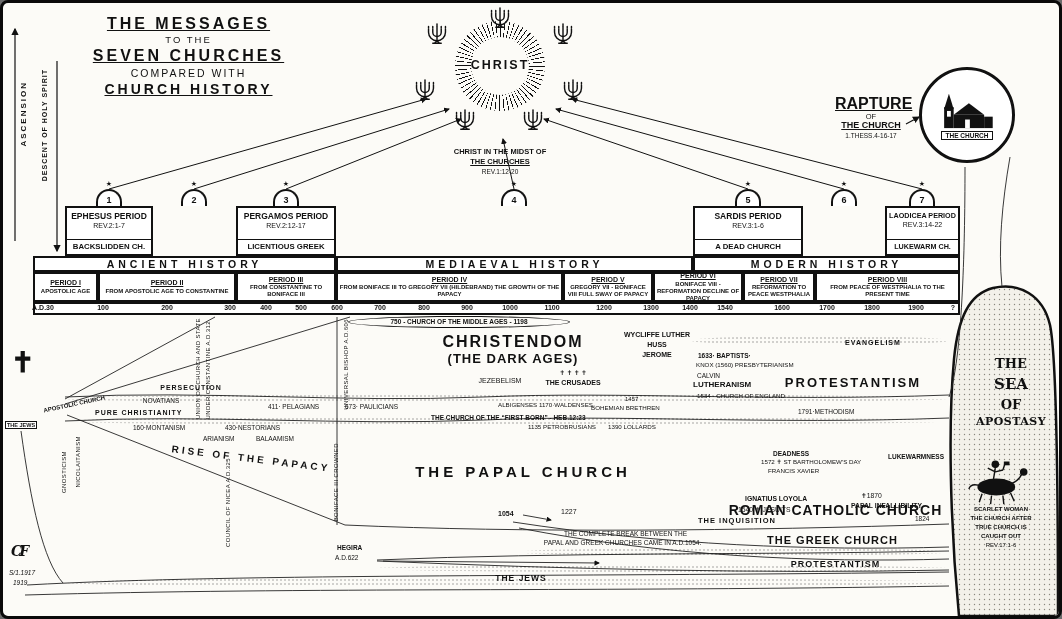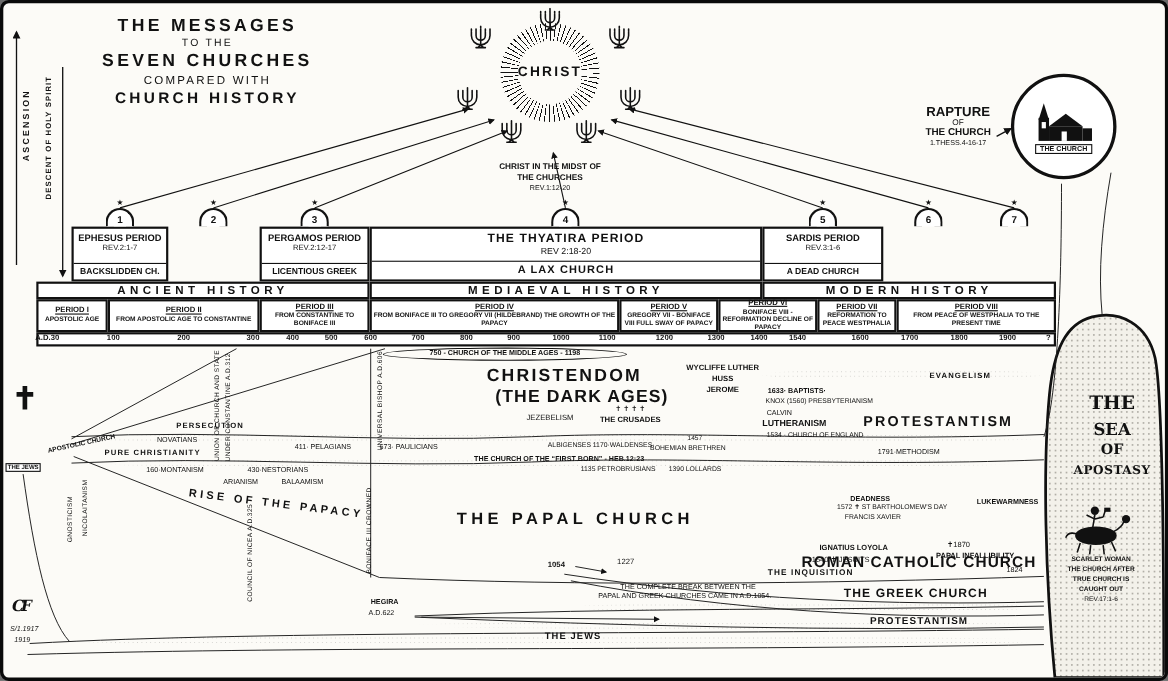--- a/index.html
+++ b/index.html
@@ -3,21 +3,21 @@
 <meta charset="utf-8">
 <style>
   body{margin:0;background:#6b6b6b;display:flex;justify-content:center;align-items:flex-start;}
   .chart{position:relative;width:1062px;height:619px;background:#fcfbf7;border:3px solid #0a0a0a;
          border-radius:8px;box-sizing:border-box;overflow:hidden;color:#111;
          font-family:"Liberation Sans",sans-serif;}
   .overlay{position:absolute;left:0;top:0;z-index:1;}
   .lbl{position:absolute;white-space:nowrap;line-height:1.1;z-index:2;}
   .b{font-weight:700}
   .ctr{text-align:center}
-  .u{}
+  .u{text-decoration:underline}
   .vert{position:absolute;writing-mode:vertical-rl;transform:rotate(180deg);white-space:nowrap;
         font-size:6px;letter-spacing:.4px;z-index:2;}
   .menorah{position:absolute;z-index:2;}
   .sunburst{position:absolute;left:452px;top:18px;width:90px;height:90px;border-radius:50%;z-index:1;
         background:repeating-conic-gradient(#111 0deg 1.2deg, transparent 1.2deg 6deg);}
   .sunburst::after{content:"";position:absolute;inset:16px;background:#fcfbf7;border-radius:50%;}
   .chbox{position:absolute;top:203px;height:50px;border:2px solid #111;background:#fff;box-sizing:border-box;
         display:flex;flex-direction:column;justify-content:flex-start;text-align:center;z-index:2;}
   .chname{font-weight:700;font-size:8.5px;padding-top:3px;}
   .chref{font-size:7px;padding-top:1px;}
@@ -182,21 +182,21 @@
         <path d="M3 4 v2 M8 4 v2 M13 1 v2 M18 4 v2 M23 4 v2"></path>
         <path d="M8 24 h10 M13 21 l-3 3 M13 21 l3 3"></path>
       </g>
     </svg>
 
   <div class="lbl b ctr" style="left:427px;top:145px;width:140px;font-size:7.5px">CHRIST IN THE MIDST OF</div>
   <div class="lbl b ctr u" style="left:427px;top:155px;width:140px;font-size:7.5px">THE CHURCHES</div>
   <div class="lbl ctr" style="left:427px;top:165px;width:140px;font-size:6.5px">REV.1:12-20</div>
 
   <div class="lbl ctr" style="left:832px;top:92px;width:72px">
-    <div class="b u" style="font-size:12px">RAPTURE</div>
+    <div class="b u" style="font-size:16px">RAPTURE</div>
     <div style="font-size:7.5px">OF</div>
     <div class="b u" style="font-size:9px">THE CHURCH</div>
     <div style="font-size:6.5px;margin-top:1px">1.THESS.4-16-17</div>
   </div>
   <div class="rapcircle">
     <svg width="62" height="40" viewBox="0 0 64 42">
       <g fill="#111">
         <polygon points="8,20 13,4 18,20"></polygon>
         <rect x="8" y="18" width="10" height="22"></rect>
         <polygon points="18,26 34,14 50,26"></polygon>
@@ -230,29 +230,29 @@
   <div class="chbox" style="left:62px;width:88px">
     <span class="chname">EPHESUS PERIOD</span>
     <span class="chref">REV.2:1-7</span>
     <span class="chdesc">BACKSLIDDEN CH.</span>
   </div>
   <div class="chbox" style="left:233px;width:100px">
     <span class="chname">PERGAMOS PERIOD</span>
     <span class="chref">REV.2:12-17</span>
     <span class="chdesc">LICENTIOUS GREEK</span>
   </div>
-  <div class="chbox" style="left:333px;width:357px">
-    <span class="chname" style="font-size:11px;letter-spacing:1px">THE THYATIRA PERIOD</span>
-    <span class="chref" style="font-size:8px">REV 2:18-20</span>
-    <span class="chdesc" style="font-size:10px;letter-spacing:1px">A LAX CHURCH</span>
-  </div>
   <div class="chbox" style="left:690px;width:110px">
     <span class="chname">SARDIS PERIOD</span>
     <span class="chref">REV.3:1-6</span>
     <span class="chdesc">A DEAD CHURCH</span>
+  </div>
+  <div class="chbox" style="left:882px;width:75px">
+    <span class="chname" style="font-size:7.2px">LAODICEA PERIOD</span>
+    <span class="chref">REV.3:14-22</span>
+    <span class="chdesc" style="font-size:7.2px">LUKEWARM CH.</span>
   </div>
 
   <div class="hcell" style="left:30px;width:303px">ANCIENT HISTORY</div>
   <div class="hcell" style="left:333px;width:357px">MEDIAEVAL HISTORY</div>
   <div class="hcell" style="left:690px;width:267px">MODERN HISTORY</div>
 
   <div class="pcell" style="left:30px;width:65px">
     <span class="pname">PERIOD I</span>
     <span class="pdesc">APOSTOLIC AGE</span>
   </div>
@@ -303,21 +303,21 @@
   <span class="year" style="left:687px">1400</span>
   <span class="year" style="left:722px">1540</span>
   <span class="year" style="left:779px">1600</span>
   <span class="year" style="left:824px">1700</span>
   <span class="year" style="left:869px">1800</span>
   <span class="year" style="left:913px">1900</span>
   <span class="year" style="left:950px">?</span>
 
   <div class="lbl b ctr" style="left:345px;top:313px;width:220px;font-size:6.5px;border:1px solid #111;border-radius:50%;height:10px;line-height:10px">750 - CHURCH OF THE MIDDLE AGES - 1198</div>
   <div class="lbl b ctr" style="left:420px;top:330px;width:180px;font-size:16px;letter-spacing:2px">CHRISTENDOM</div>
-  <div class="lbl b ctr" style="left:436px;top:349px;width:180px;font-size:16px;letter-spacing:1px">(THE DARK AGES)</div>
+  <div class="lbl b ctr" style="left:420px;top:349px;width:180px;font-size:13px;letter-spacing:1px">(THE DARK AGES)</div>
   <div class="lbl b ctr" style="left:612px;top:328px;width:84px;font-size:7px">WYCLIFFE LUTHER</div>
   <div class="lbl b ctr" style="left:612px;top:338px;width:84px;font-size:7px">HUSS</div>
   <div class="lbl b ctr" style="left:612px;top:348px;width:84px;font-size:7px">JEROME</div>
   <div class="lbl ctr" style="left:460px;top:374px;width:74px;font-size:7px">JEZEBELISM</div>
   <div class="lbl ctr" style="left:530px;top:366px;width:80px;font-size:6.5px">✝ ✝ ✝ ✝</div>
   <div class="lbl b ctr" style="left:528px;top:376px;width:84px;font-size:7px">THE CRUSADES</div>
   <div class="lbl b" style="left:695px;top:349px;font-size:6.5px">1633· BAPTISTS·</div>
   <div class="lbl" style="left:693px;top:359px;font-size:6.2px">KNOX (1560) PRESBYTERIANISM</div>
   <div class="lbl" style="left:694px;top:369px;font-size:6.5px">CALVIN</div>
   <div class="lbl b" style="left:690px;top:378px;font-size:8px">LUTHERANISM</div>
@@ -367,21 +367,21 @@
   <div class="lbl ctr" style="left:512px;top:536px;width:215px;font-size:6.5px">PAPAL AND GREEK CHURCHES CAME IN A.D.1054.</div>
   <div class="lbl b ctr" style="left:762px;top:531px;width:135px;font-size:11px;letter-spacing:1px">THE GREEK CHURCH</div>
   <div class="lbl b" style="left:334px;top:541px;font-size:6.5px">HEGIRA</div>
   <div class="lbl" style="left:332px;top:551px;font-size:6.5px">A.D.622</div>
   <div class="lbl b ctr" style="left:770px;top:557px;width:125px;font-size:9px;letter-spacing:1px">PROTESTANTISM</div>
   <div class="lbl b ctr" style="left:488px;top:571px;width:60px;font-size:8.5px;letter-spacing:1px">THE JEWS</div>
   <div class="lbl b" style="left:2px;top:418px;font-size:5.5px;background:#fff;border:1px solid #111;padding:0 1px">THE JEWS</div>
   <div class="lbl b" style="left:8px;top:346px;font-size:28px;line-height:1">✝</div>
 
   <div class="sea">
-    <div style="font-size:17px">THE</div>
+    <div style="font-size:13px">THE</div>
     <div style="font-size:15px">SEA</div>
     <div style="font-size:13px">OF</div>
     <div style="font-size:11px;letter-spacing:.5px">APOSTASY</div>
   </div>
 
   <svg style="position:absolute;left:948px;top:450px;z-index:3" width="100" height="52" viewBox="0 0 100 55">
     <g stroke="#111" fill="none" stroke-width="1.5">
       <ellipse cx="45" cy="36" rx="20" ry="9" fill="#111" stroke="none"></ellipse>
       <path d="M30 43 l-3 9 M40 45 l-1 9 M52 45 l1 9 M60 42 l4 9"></path>
       <path d="M26 34 q-8 -2 -10 4"></path>

